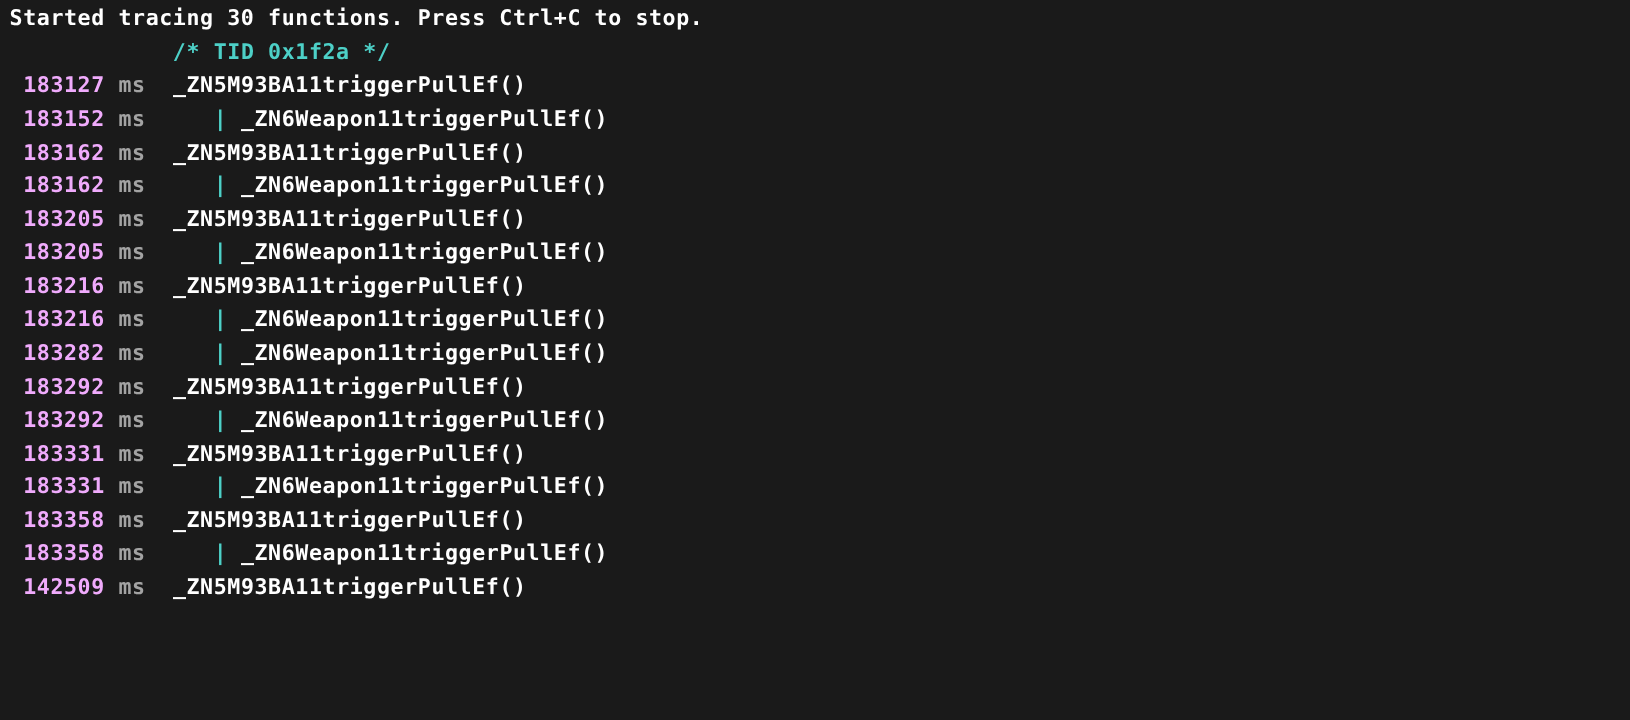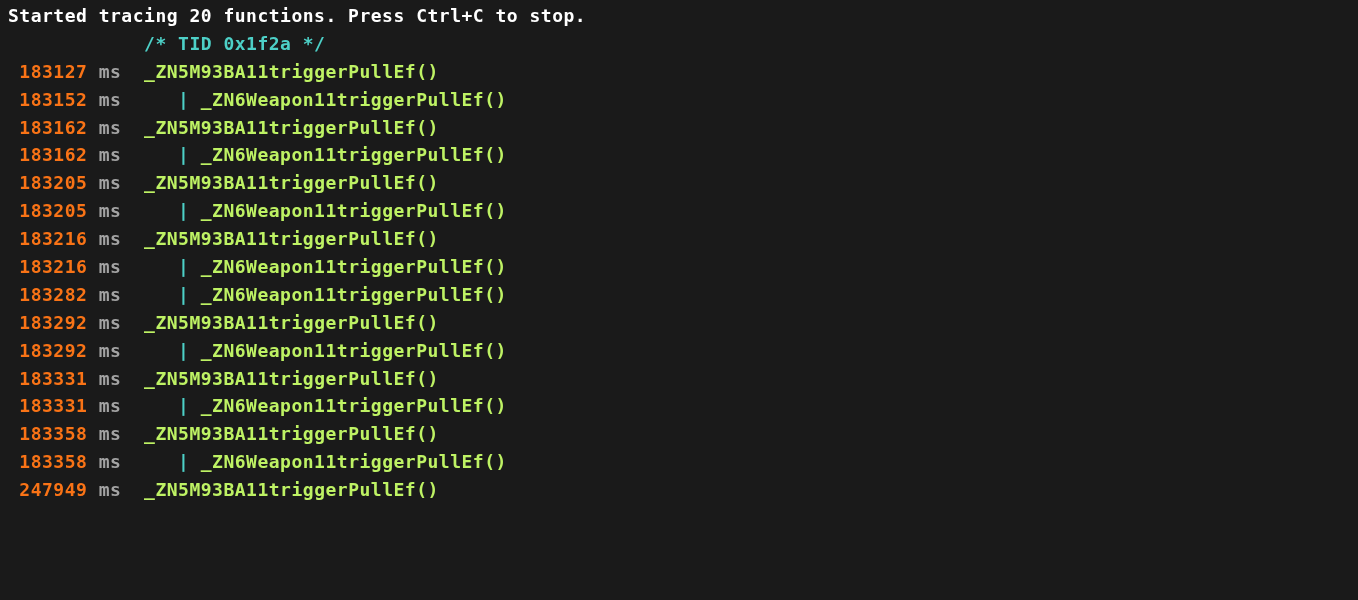--- a/index.html
+++ b/index.html
@@ -21,57 +21,57 @@
       letter-spacing: 0.5px;
     }
     .header-line {
       color: #ffffff;
       white-space: pre;
     }
     .trace-line {
       white-space: pre;
     }
     .timestamp {
-      color: #f97316;
+      color: #f0abfc;
     }
     .ms-label {
       color: #a3a3a3;
     }
     .comment {
       color: #4dd0c7;
       text-align: center;
     }
     .func-name {
-      color: #bef264;
+      color: #ffffff;
     }
     .pipe {
       color: #4dd0c7;
     }
     .indent {
       display: inline-block;
     }
     #lines-container {
       display: block;
     }
   </style>
 </head>
 <body>
 
-<div class="header-line">Started tracing 20 functions. Press Ctrl+C to stop.</div>
+<div class="header-line">Started tracing 30 functions. Press Ctrl+C to stop.</div>
 <div class="trace-line"><span class="indent">            </span><span class="comment">/* TID 0x1f2a */</span></div>
 <div id="lines-container">
     <div class="trace-line"><span class="timestamp"> 183127 </span><span class="ms-label">ms</span><span class="indent">  </span><span class="func-name">_ZN5M93BA11triggerPullEf()</span></div>
     <div class="trace-line"><span class="timestamp"> 183152 </span><span class="ms-label">ms</span><span class="pipe">     | </span><span class="func-name">_ZN6Weapon11triggerPullEf()</span></div>
     <div class="trace-line"><span class="timestamp"> 183162 </span><span class="ms-label">ms</span><span class="indent">  </span><span class="func-name">_ZN5M93BA11triggerPullEf()</span></div>
     <div class="trace-line"><span class="timestamp"> 183162 </span><span class="ms-label">ms</span><span class="pipe">     | </span><span class="func-name">_ZN6Weapon11triggerPullEf()</span></div>
     <div class="trace-line"><span class="timestamp"> 183205 </span><span class="ms-label">ms</span><span class="indent">  </span><span class="func-name">_ZN5M93BA11triggerPullEf()</span></div>
     <div class="trace-line"><span class="timestamp"> 183205 </span><span class="ms-label">ms</span><span class="pipe">     | </span><span class="func-name">_ZN6Weapon11triggerPullEf()</span></div>
     <div class="trace-line"><span class="timestamp"> 183216 </span><span class="ms-label">ms</span><span class="indent">  </span><span class="func-name">_ZN5M93BA11triggerPullEf()</span></div>
     <div class="trace-line"><span class="timestamp"> 183216 </span><span class="ms-label">ms</span><span class="pipe">     | </span><span class="func-name">_ZN6Weapon11triggerPullEf()</span></div>
     <div class="trace-line"><span class="timestamp"> 183282 </span><span class="ms-label">ms</span><span class="pipe">     | </span><span class="func-name">_ZN6Weapon11triggerPullEf()</span></div>
     <div class="trace-line"><span class="timestamp"> 183292 </span><span class="ms-label">ms</span><span class="indent">  </span><span class="func-name">_ZN5M93BA11triggerPullEf()</span></div>
     <div class="trace-line"><span class="timestamp"> 183292 </span><span class="ms-label">ms</span><span class="pipe">     | </span><span class="func-name">_ZN6Weapon11triggerPullEf()</span></div>
     <div class="trace-line"><span class="timestamp"> 183331 </span><span class="ms-label">ms</span><span class="indent">  </span><span class="func-name">_ZN5M93BA11triggerPullEf()</span></div>
     <div class="trace-line"><span class="timestamp"> 183331 </span><span class="ms-label">ms</span><span class="pipe">     | </span><span class="func-name">_ZN6Weapon11triggerPullEf()</span></div>
     <div class="trace-line"><span class="timestamp"> 183358 </span><span class="ms-label">ms</span><span class="indent">  </span><span class="func-name">_ZN5M93BA11triggerPullEf()</span></div>
     <div class="trace-line"><span class="timestamp"> 183358 </span><span class="ms-label">ms</span><span class="pipe">     | </span><span class="func-name">_ZN6Weapon11triggerPullEf()</span></div>
-    <div class="trace-line"><span class="timestamp"> 247949 </span><span class="ms-label">ms</span><span class="indent">  </span><span class="func-name">_ZN5M93BA11triggerPullEf()</span></div>
+    <div class="trace-line"><span class="timestamp"> 142509 </span><span class="ms-label">ms</span><span class="indent">  </span><span class="func-name">_ZN5M93BA11triggerPullEf()</span></div>
   </div>
 
 </body></html>

